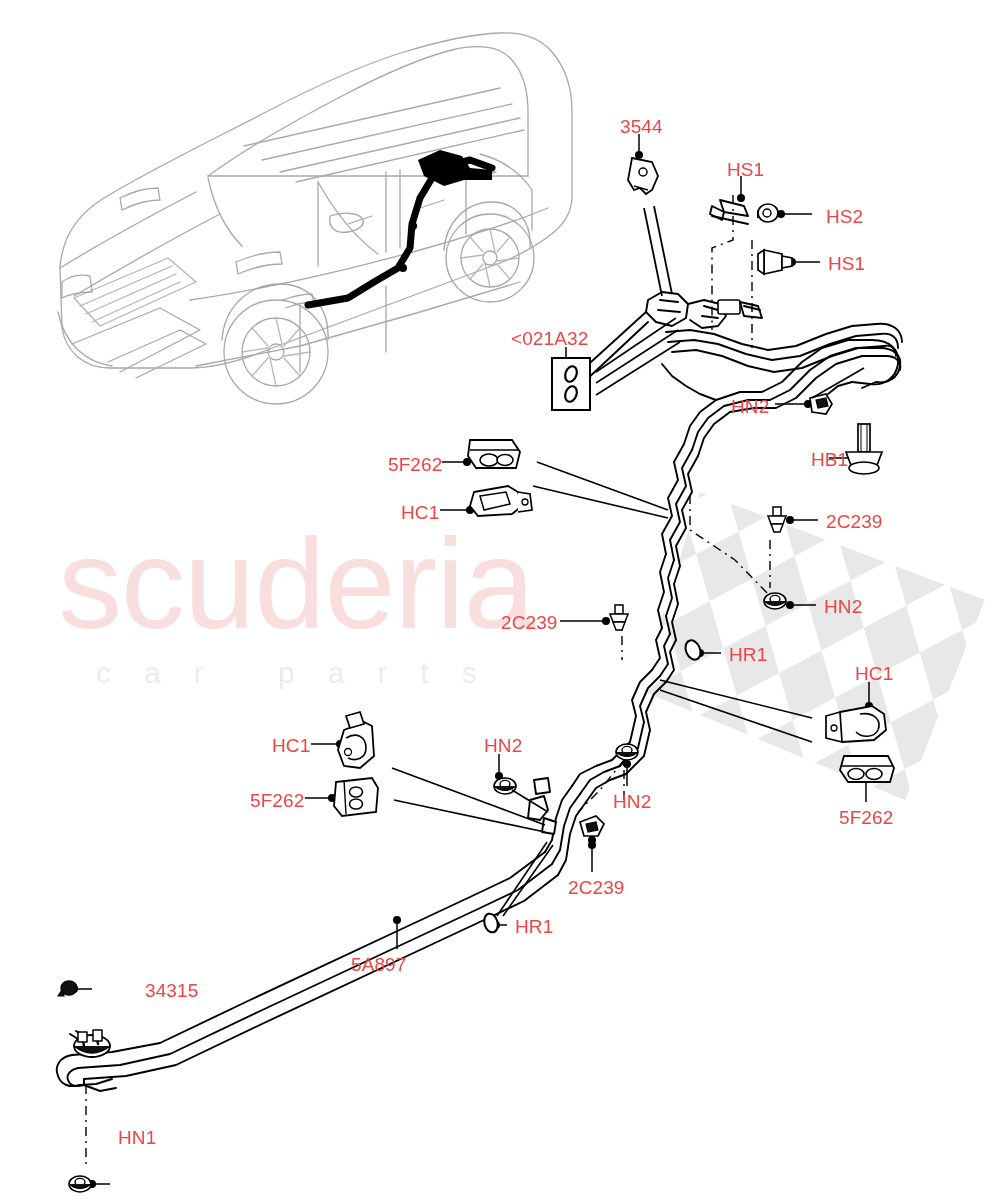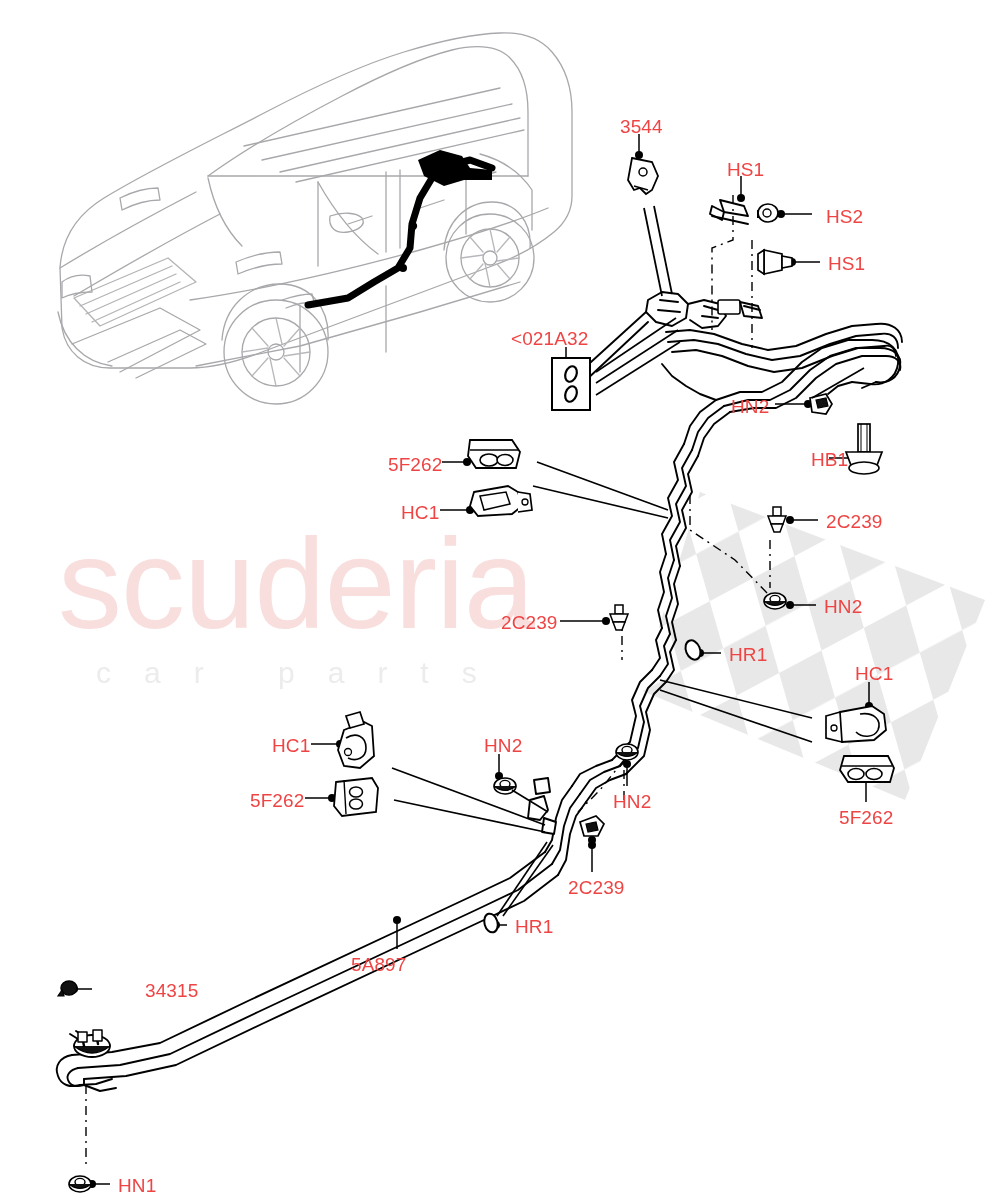--- a/index.html
+++ b/index.html
@@ -522,15 +522,15 @@
   <div class="lbl" style="left:855px; top:664px;">HC1</div>
   <div class="lbl" style="left:272px; top:736px;">HC1</div>
   <div class="lbl" style="left:484px; top:736px;">HN2</div>
   <div class="lbl" style="left:250px; top:791px;">5F262</div>
   <div class="lbl" style="left:613px; top:792px;">HN2</div>
   <div class="lbl" style="left:839px; top:808px;">5F262</div>
   <div class="lbl" style="left:568px; top:878px;">2C239</div>
   <div class="lbl" style="left:515px; top:917px;">HR1</div>
   <div class="lbl" style="left:351px; top:955px;">5A897</div>
   <div class="lbl" style="left:100px; top:981px;margin-left:45px;">34315</div>
-  <div class="lbl" style="left:118px; top:1176px;">HN1</div>
+  <div class="lbl" style="left:118px; top:1128px;">HN1</div>
 
 </div>
 
 </body></html>

